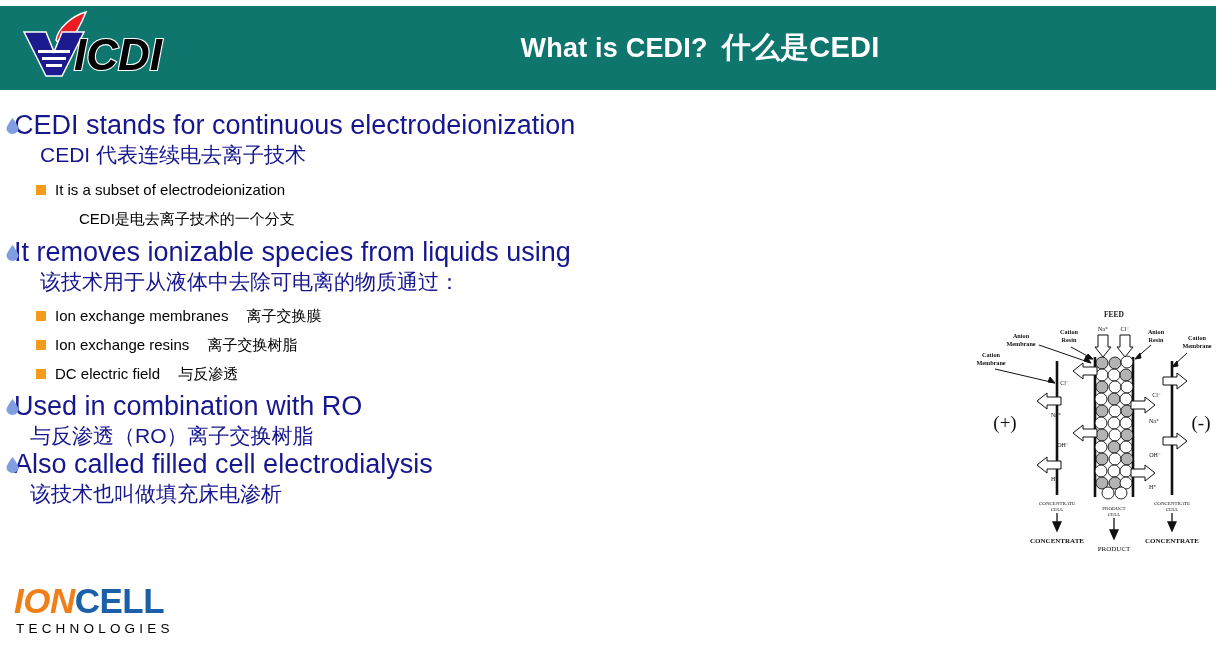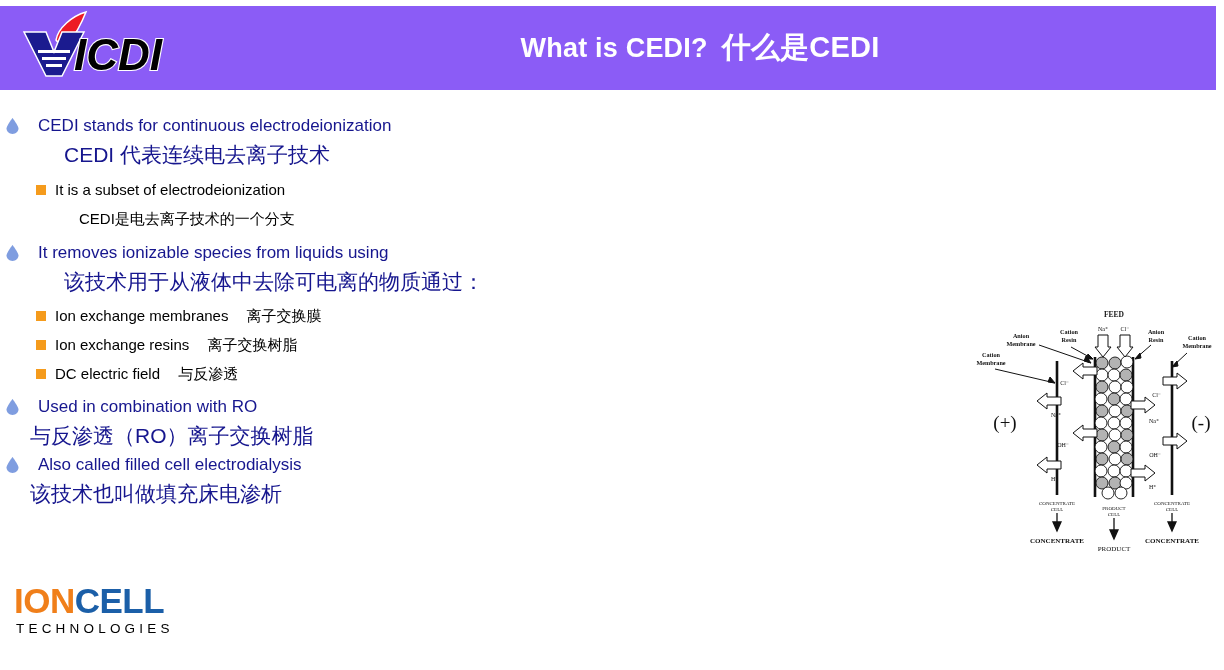--- a/index.html
+++ b/index.html
@@ -15,21 +15,21 @@
     font-family: "Liberation Sans", "DejaVu Sans", sans-serif;
   }
 
   
   #header-band {
     position: absolute;
     left: 0;
     top: 6px;
     width: 1216px;
     height: 84px;
-    background: #8b5cf6;
+    background: #0f766e;
   }
   #slide-title {
     position: absolute;
     left: 200px;
     top: 0;
     width: 1000px;
     height: 84px;
     display: flex;
     align-items: center;
     justify-content: center;
@@ -57,38 +57,38 @@
 
   
   #bullet-list {
     position: absolute;
     left: 0;
     top: 112px;
     width: 640px;
   }
   .lvl1 {
     position: relative;
-    padding-left: 38px;
+    padding-left: 14px;
     color: #16168E;
-    font-size: 17px;
+    font-size: 27px;
     line-height: 27px;
     white-space: nowrap;
   }
   .lvl1 .drop {
     position: absolute;
     left: 6px;
     top: 6px;
     width: 13px;
     height: 16px;
   }
   .lvl1-cn {
     color: #16168E;
     font-size: 21px;
     line-height: 31px;
-    padding-left: 64px;
+    padding-left: 40px;
     white-space: nowrap;
   }
   .lvl1-cn.tight { padding-left: 30px; }
 
   .lvl2 {
     position: relative;
     padding-left: 55px;
     color: #000000;
     font-size: 15px;
     line-height: 22px;
@@ -120,21 +120,21 @@
     left: 14px;
     top: 582px;
     width: 200px;
   }
   #ionpure-word {
     font-size: 35px;
     font-weight: bold;
     letter-spacing: -0.5px;
     line-height: 38px;
   }
-  #ionpure-word .ion { color: #F07F1A; }
+  #ionpure-word .ion { color: #F07F1A; font-style: italic; }
   #ionpure-word .pure { color: #1B5FA8; }
   #ionpure-sub {
     color: #000000;
     font-size: 13.5px;
     letter-spacing: 4.2px;
     line-height: 18px;
     padding-left: 2px;
   }
 
   

